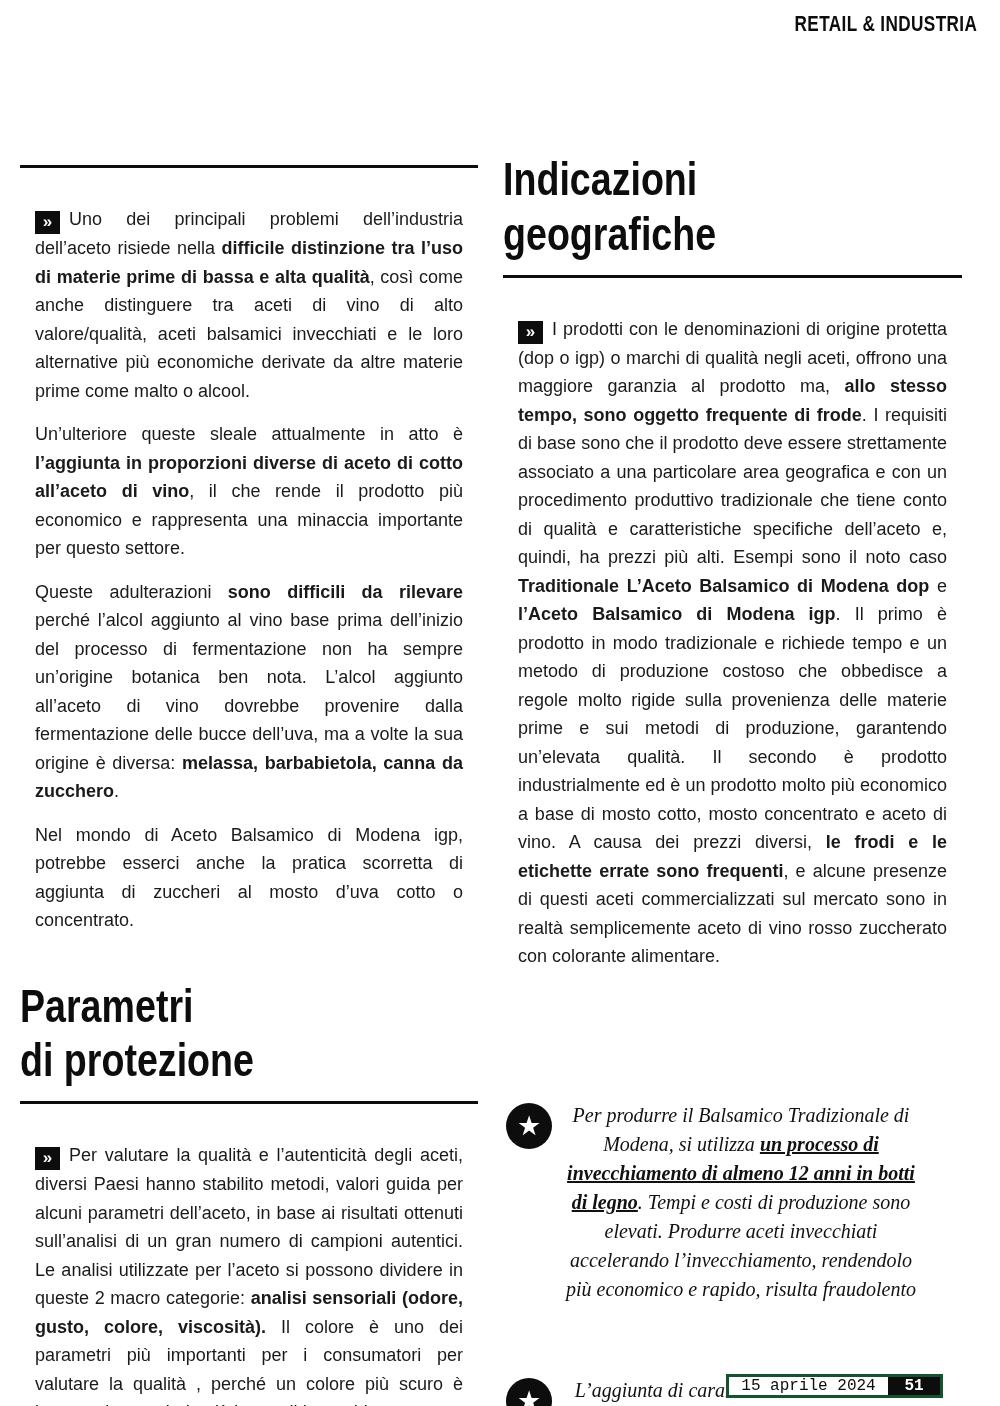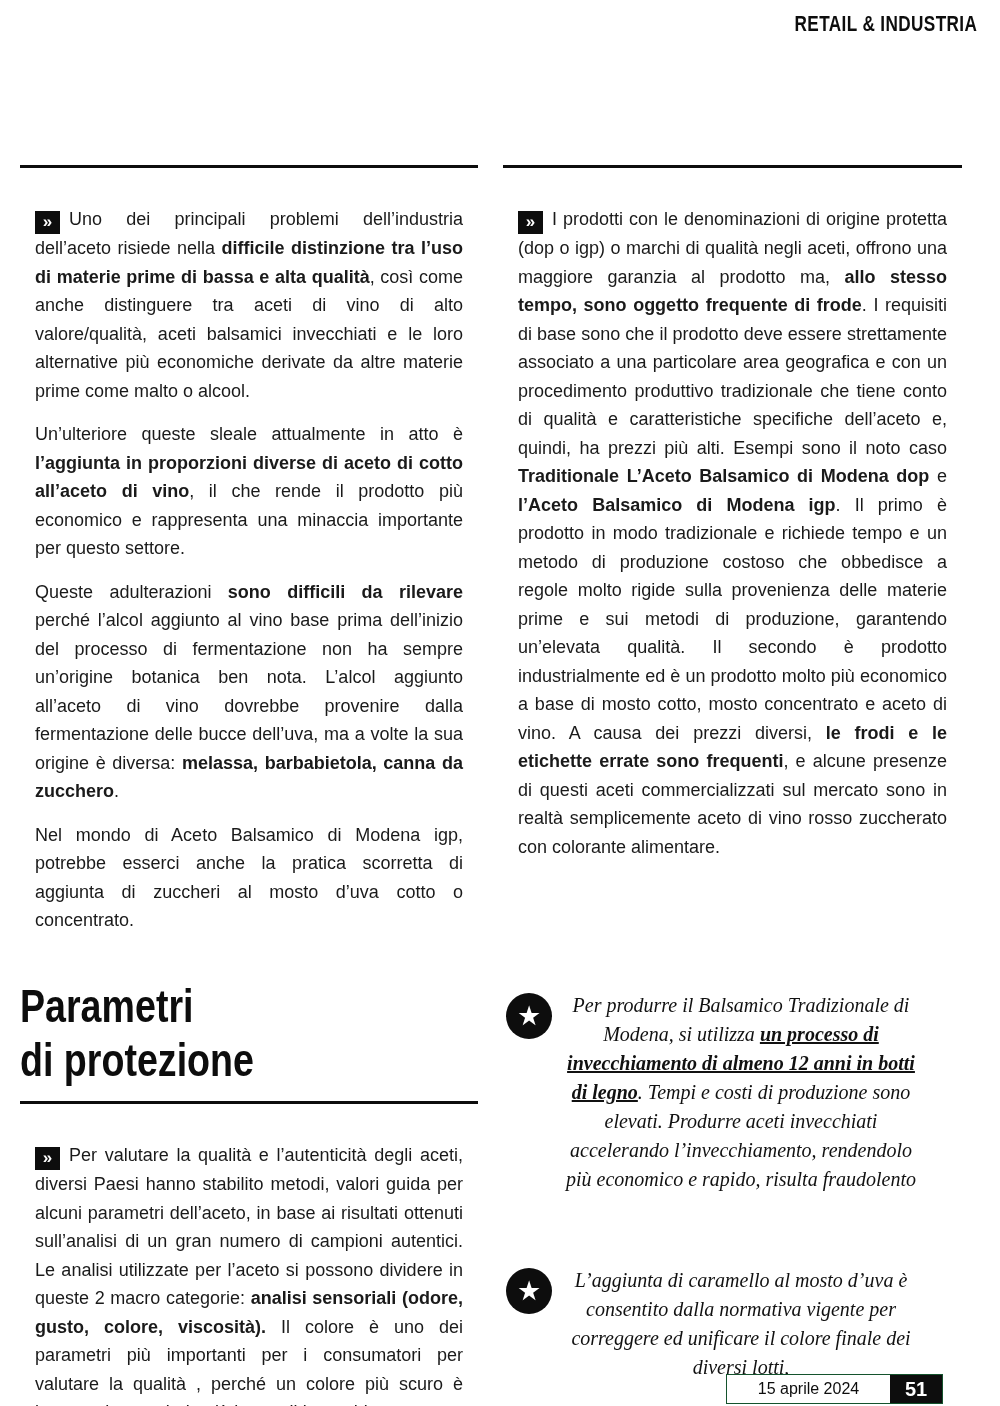--- a/index.html
+++ b/index.html
@@ -52,30 +52,30 @@
     font-size:27px; margin-top:2px;
   }
   .callout-text {
     margin-left:13px; width:352px;
     font-family:"Liberation Serif", serif; font-style:italic;
     font-size:20px; line-height:29px; color:#111111;text-align:center;
   }
 
   
   .footer {
-    position:absolute; left:726px; top:1374px; width:217px; height:30px;
-    border:1px solid #14532d; box-sizing:border-box; display:flex;
+    position:absolute; left:726px; top:1374px; width:217px; height:24px;
+    border:3px solid #14532d; box-sizing:border-box; display:flex;font-family:Liberation Mono, monospace;
   }
   .footer-date {
     flex:1; background:#ffffff; color:#0d0d0d;
     display:flex; align-items:center; justify-content:center; font-size:16px;
   }
   .footer-page {
     width:52px; background:#0d0d0d; color:#ffffff;
-    display:flex; align-items:center; justify-content:center; font-size:20px; font-weight:bold;
+    display:flex; align-items:center; justify-content:center; font-size:16px; font-weight:bold;
   }
 </style>
 </head>
 <body>
 
 <div class="page">
 
   <div class="masthead">RETAIL &amp; INDUSTRIA</div>
 
   <div class="column col-left">
@@ -96,20 +96,23 @@
       </div>
       <div class="rule"></div>
       <div class="body-text">
           <p><span class="lead-marker">»</span><span>Per valutare la qualità e l’autenticità degli aceti, diversi Paesi hanno stabilito metodi, valori guida per alcuni parametri dell’aceto, in base ai risultati ottenuti sull’analisi di un gran numero di campioni autentici. Le analisi utilizzate per l’aceto si possono dividere in queste 2 macro categorie: </span><span class="b">analisi sensoriali (odore, gusto, colore, viscosità).</span><span> Il colore è uno dei parametri più importanti per i consumatori per valutare la qualità , perché un colore più scuro è legato ad un periodo più lungo di invecchiamento, ma che può essere facilmente modificato utilizzando mosto d’uva caramellato; </span><span class="b">analisi fisico-chimiche:</span><span> tecniche cromatografiche (HPLC, GC-MS, GC-O) e tecniche spettroscopiche, analisi isotopica e analisi delle tracce metalliche. È fondamentale continuare nell’opera di prevenzione e di controllo per assicurare la qualità e sicurezza dell’aceto, visto il gran numero di adulterazioni per questo antico prodotto.</span></p>
         </div>
     </div>
   </div>
 
   <div class="column col-right">
     <div>
+      <div class="headline">
+        <span class="squeeze">Indicazioni geografiche</span>
+      </div>
       <div class="rule"></div>
       <div class="body-text">
           <p><span class="lead-marker">»</span><span>I prodotti con le denominazioni di origine protetta (dop o igp) o marchi di qualità negli aceti, offrono una maggiore garanzia al prodotto ma, </span><span class="b">allo stesso tempo, sono oggetto frequente di frode</span><span>. I requisiti di base sono che il prodotto deve essere strettamente associato a una particolare area geografica e con un procedimento produttivo tradizionale che tiene conto di qualità e caratteristiche specifiche dell’aceto e, quindi, ha prezzi più alti. Esempi sono il noto caso </span><span class="b">Traditionale L’Aceto Balsamico di Modena dop</span><span> e </span><span class="b">l’Aceto Balsamico di Modena igp</span><span>. Il primo è prodotto in modo tradizionale e richiede tempo e un metodo di produzione costoso che obbedisce a regole molto rigide sulla provenienza delle materie prime e sui metodi di produzione, garantendo un’elevata qualità. Il secondo è prodotto industrialmente ed è un prodotto molto più economico a base di mosto cotto, mosto concentrato e aceto di vino. A causa dei prezzi diversi, </span><span class="b">le frodi e le etichette errate sono frequenti</span><span>, e alcune presenze di questi aceti commercializzati sul mercato sono in realtà semplicemente aceto di vino rosso zuccherato con colorante alimentare.</span></p>
         </div>
     </div>
 
     <div class="callout callout-1">
       <div class="star-badge">
         <span>★</span>
       </div>

